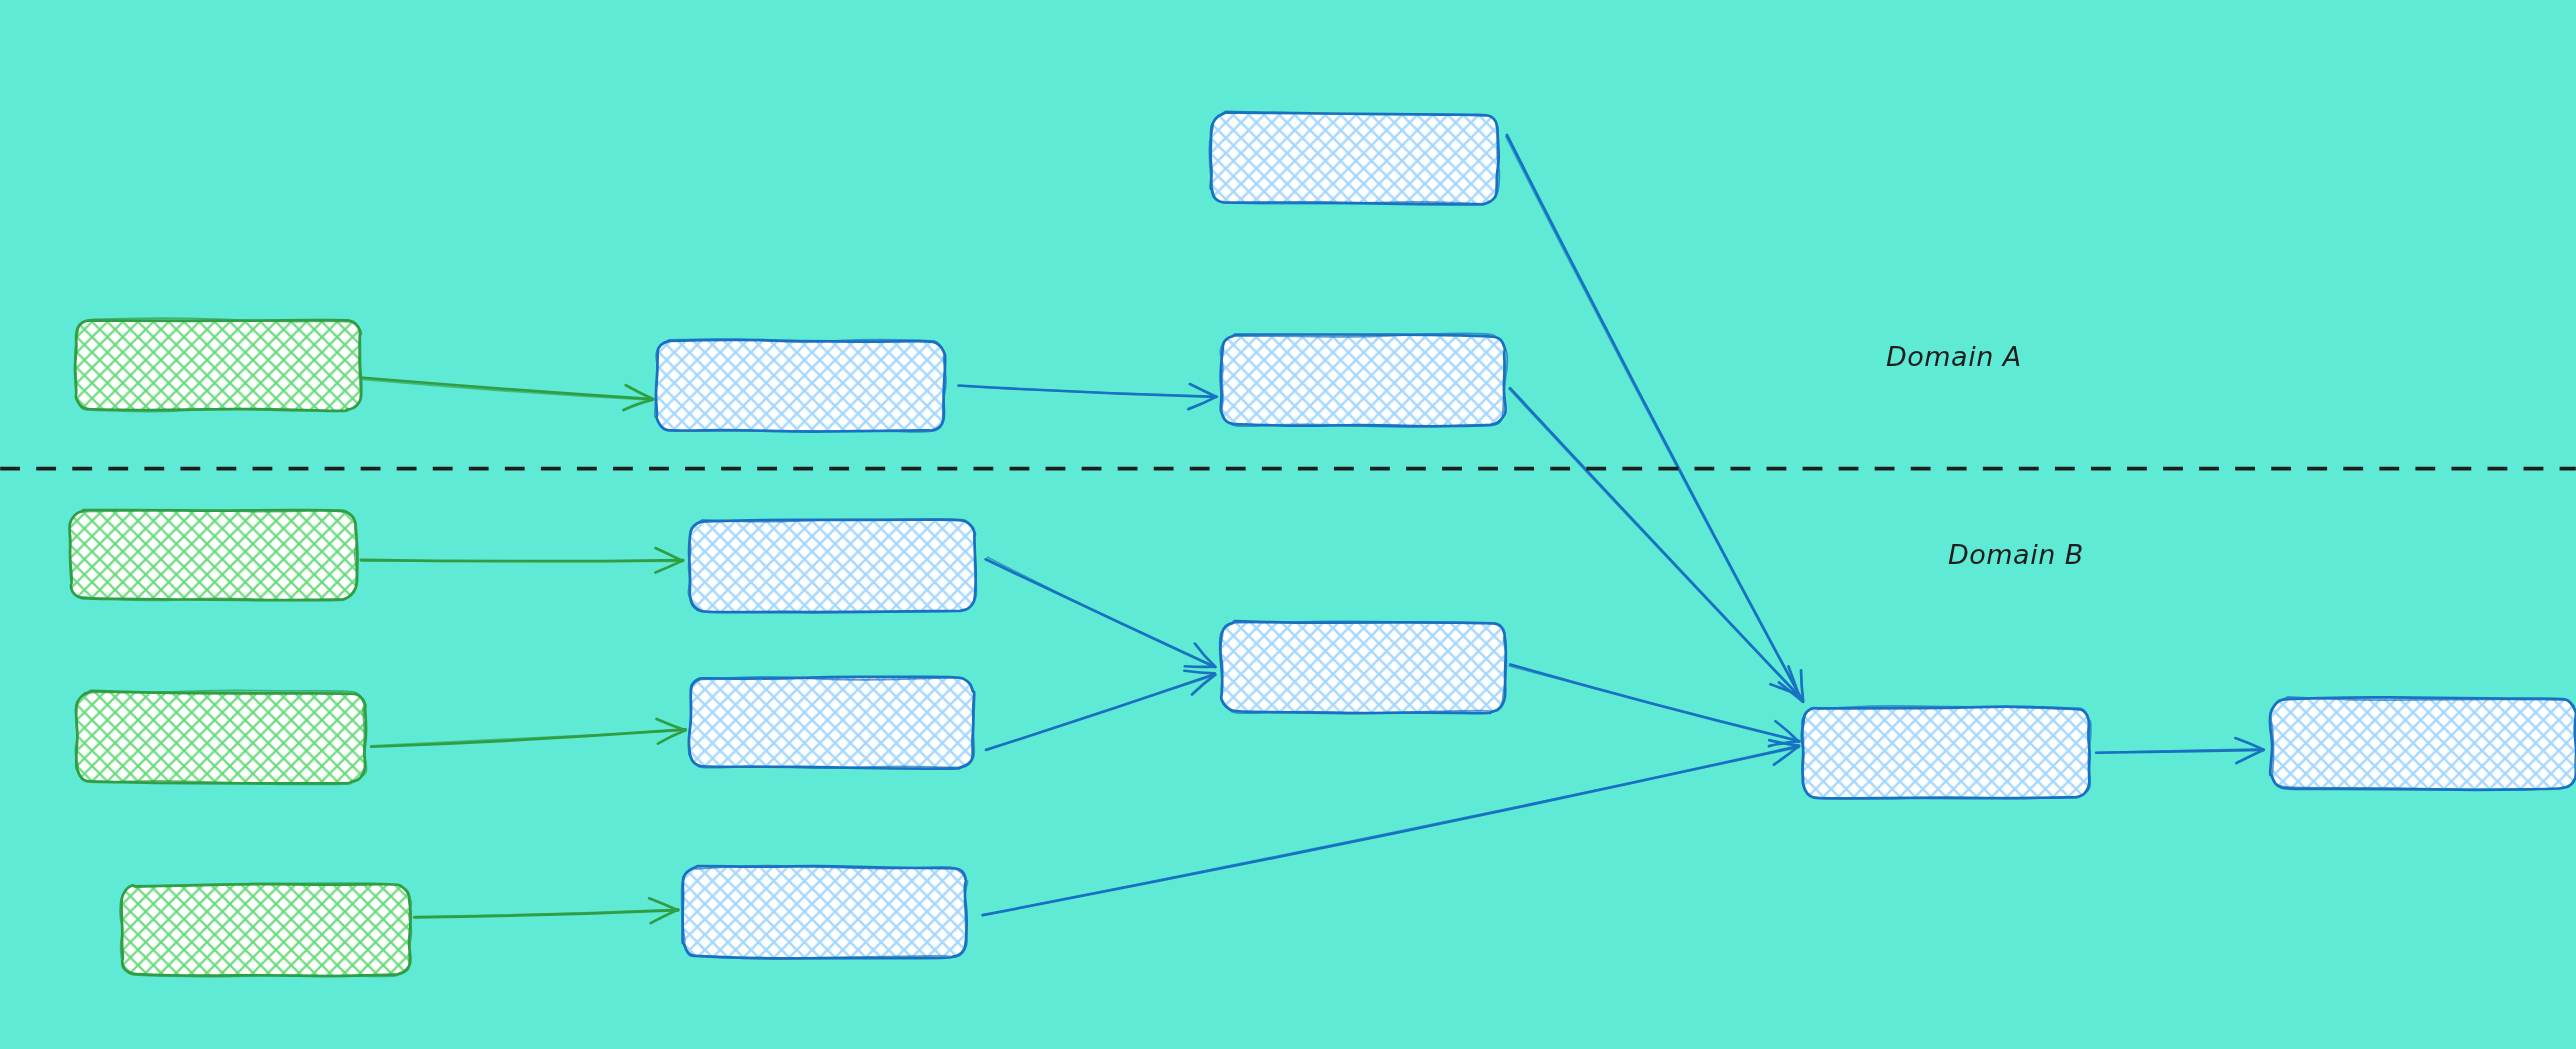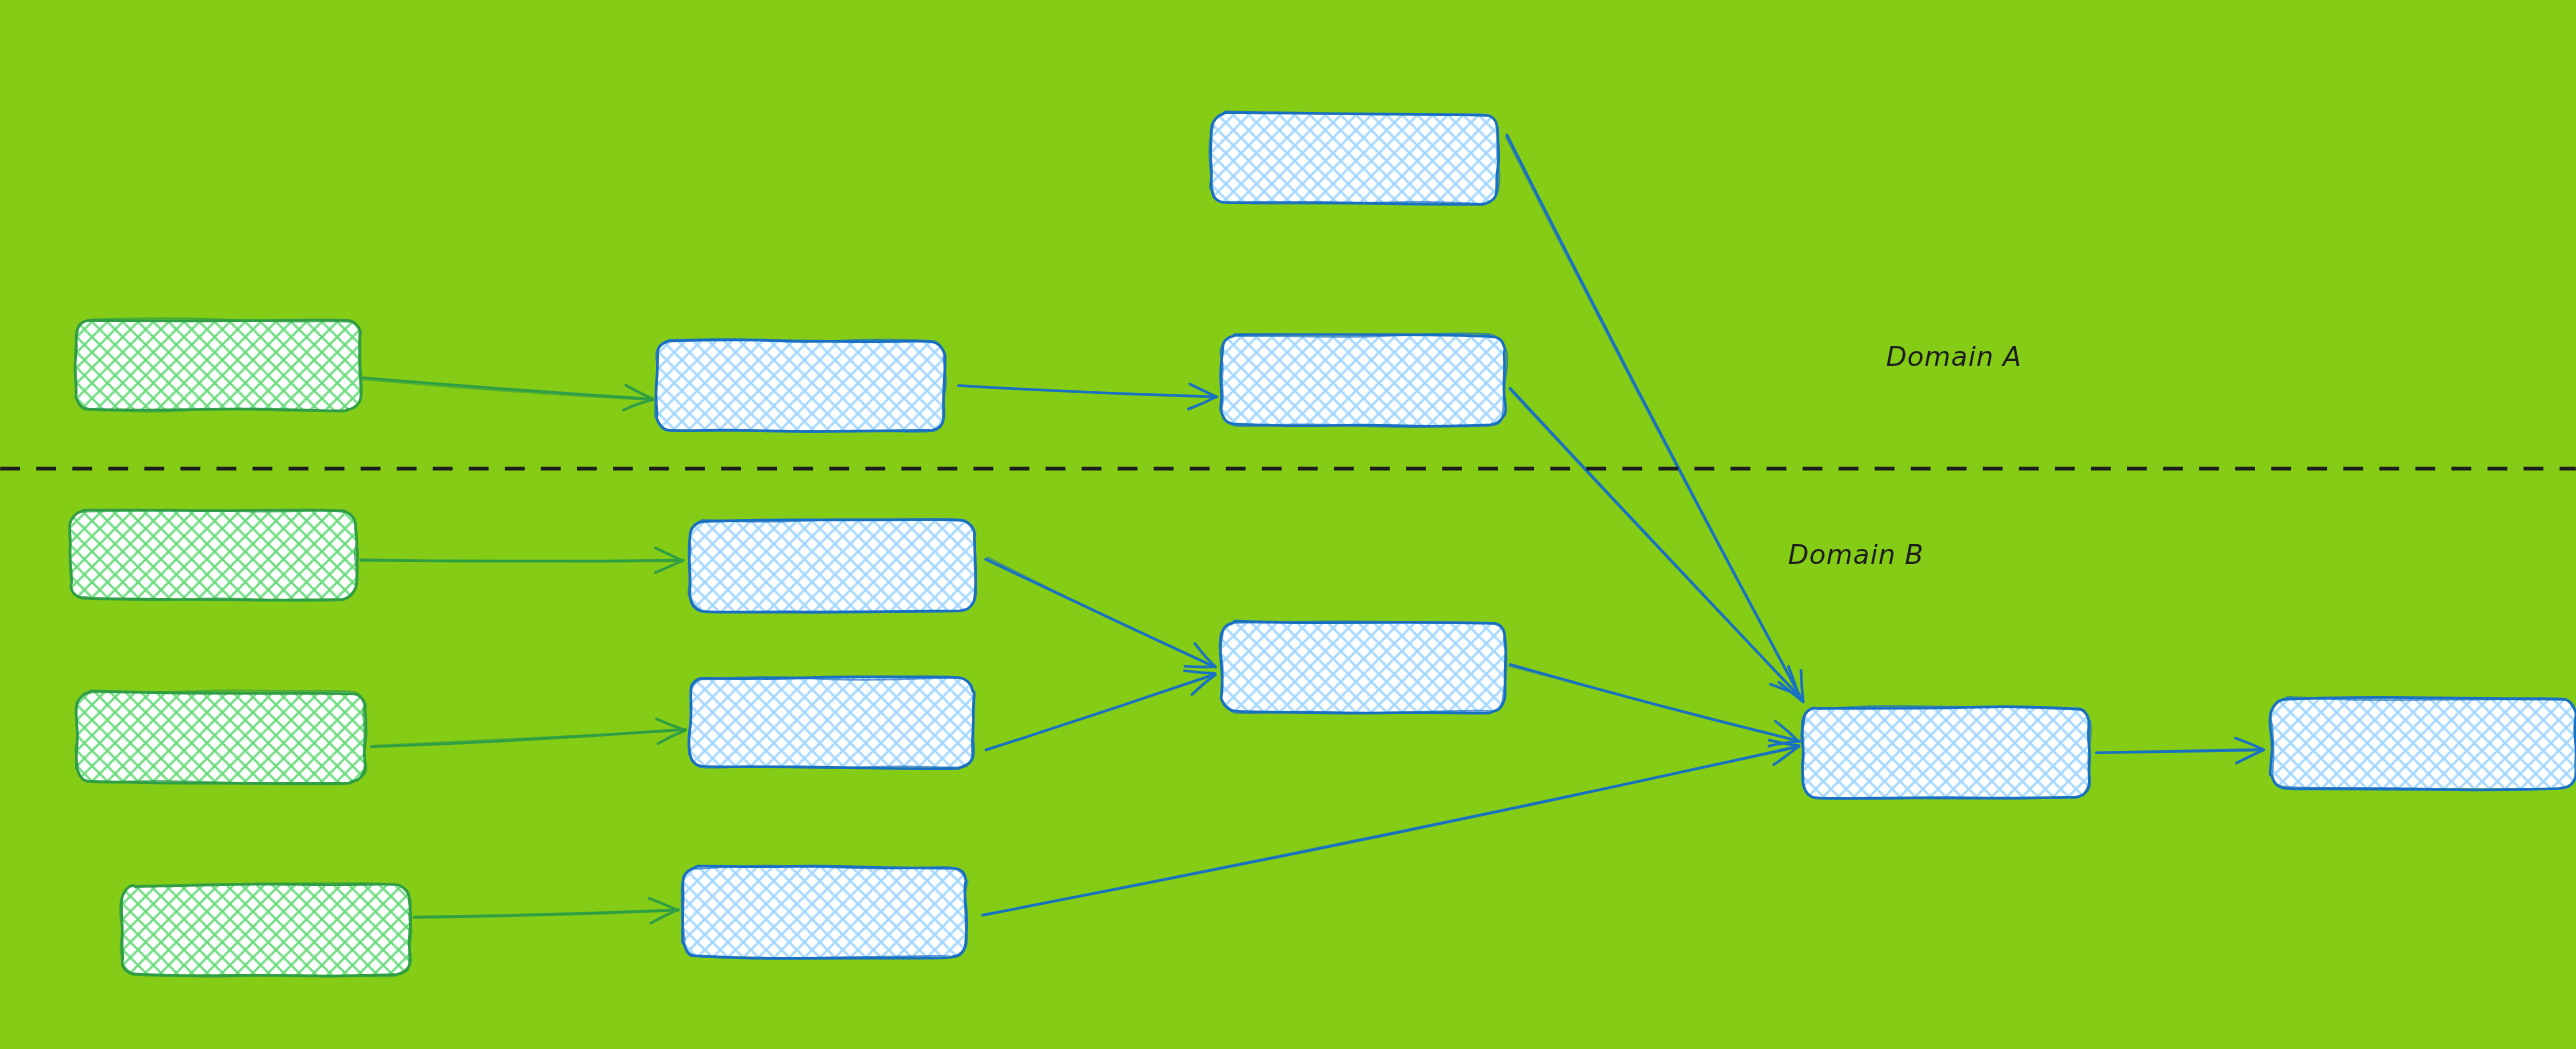--- a/index.html
+++ b/index.html
@@ -8,21 +8,21 @@
     padding: 0;
     background: #ffffff;
   }
   body {
     font-family: "Liberation Sans", sans-serif;
   }
   #canvas-root {
     position: relative;
     width: 2576px;
     height: 1049px;
-    background: #84cc16;
+    background: #5eead4;
     overflow: hidden;
   }
   #diagram-svg {
     position: absolute;
     left: 0;
     top: 0;
     width: 2576px;
     height: 1049px;
     display: block;
   }
@@ -30,21 +30,21 @@
     position: absolute;
     font-family: "DejaVu Sans", sans-serif;
     font-size: 27px;
     font-style: italic;
     letter-spacing: 0.5px;
     color: #1e1e1e;
     white-space: nowrap;
     -webkit-font-smoothing: antialiased;
   }
   #domain-a-label { left: 1886px; top: 341px; }
-  #domain-b-label { left: 1788px; top: 539px; text-align: center; }
+  #domain-b-label { left: 1948px; top: 539px; text-align: center; }
 </style>
 </head>
 <body>
 
 <div id="canvas-root">
 
   <svg id="diagram-svg" viewBox="0 0 2858 1164" xmlns="http://www.w3.org/2000/svg">
     <defs>
       <pattern id="hatch-green" width="17" height="17" patternUnits="userSpaceOnUse">
         <rect width="17" height="17" fill="#ffffff"></rect>

